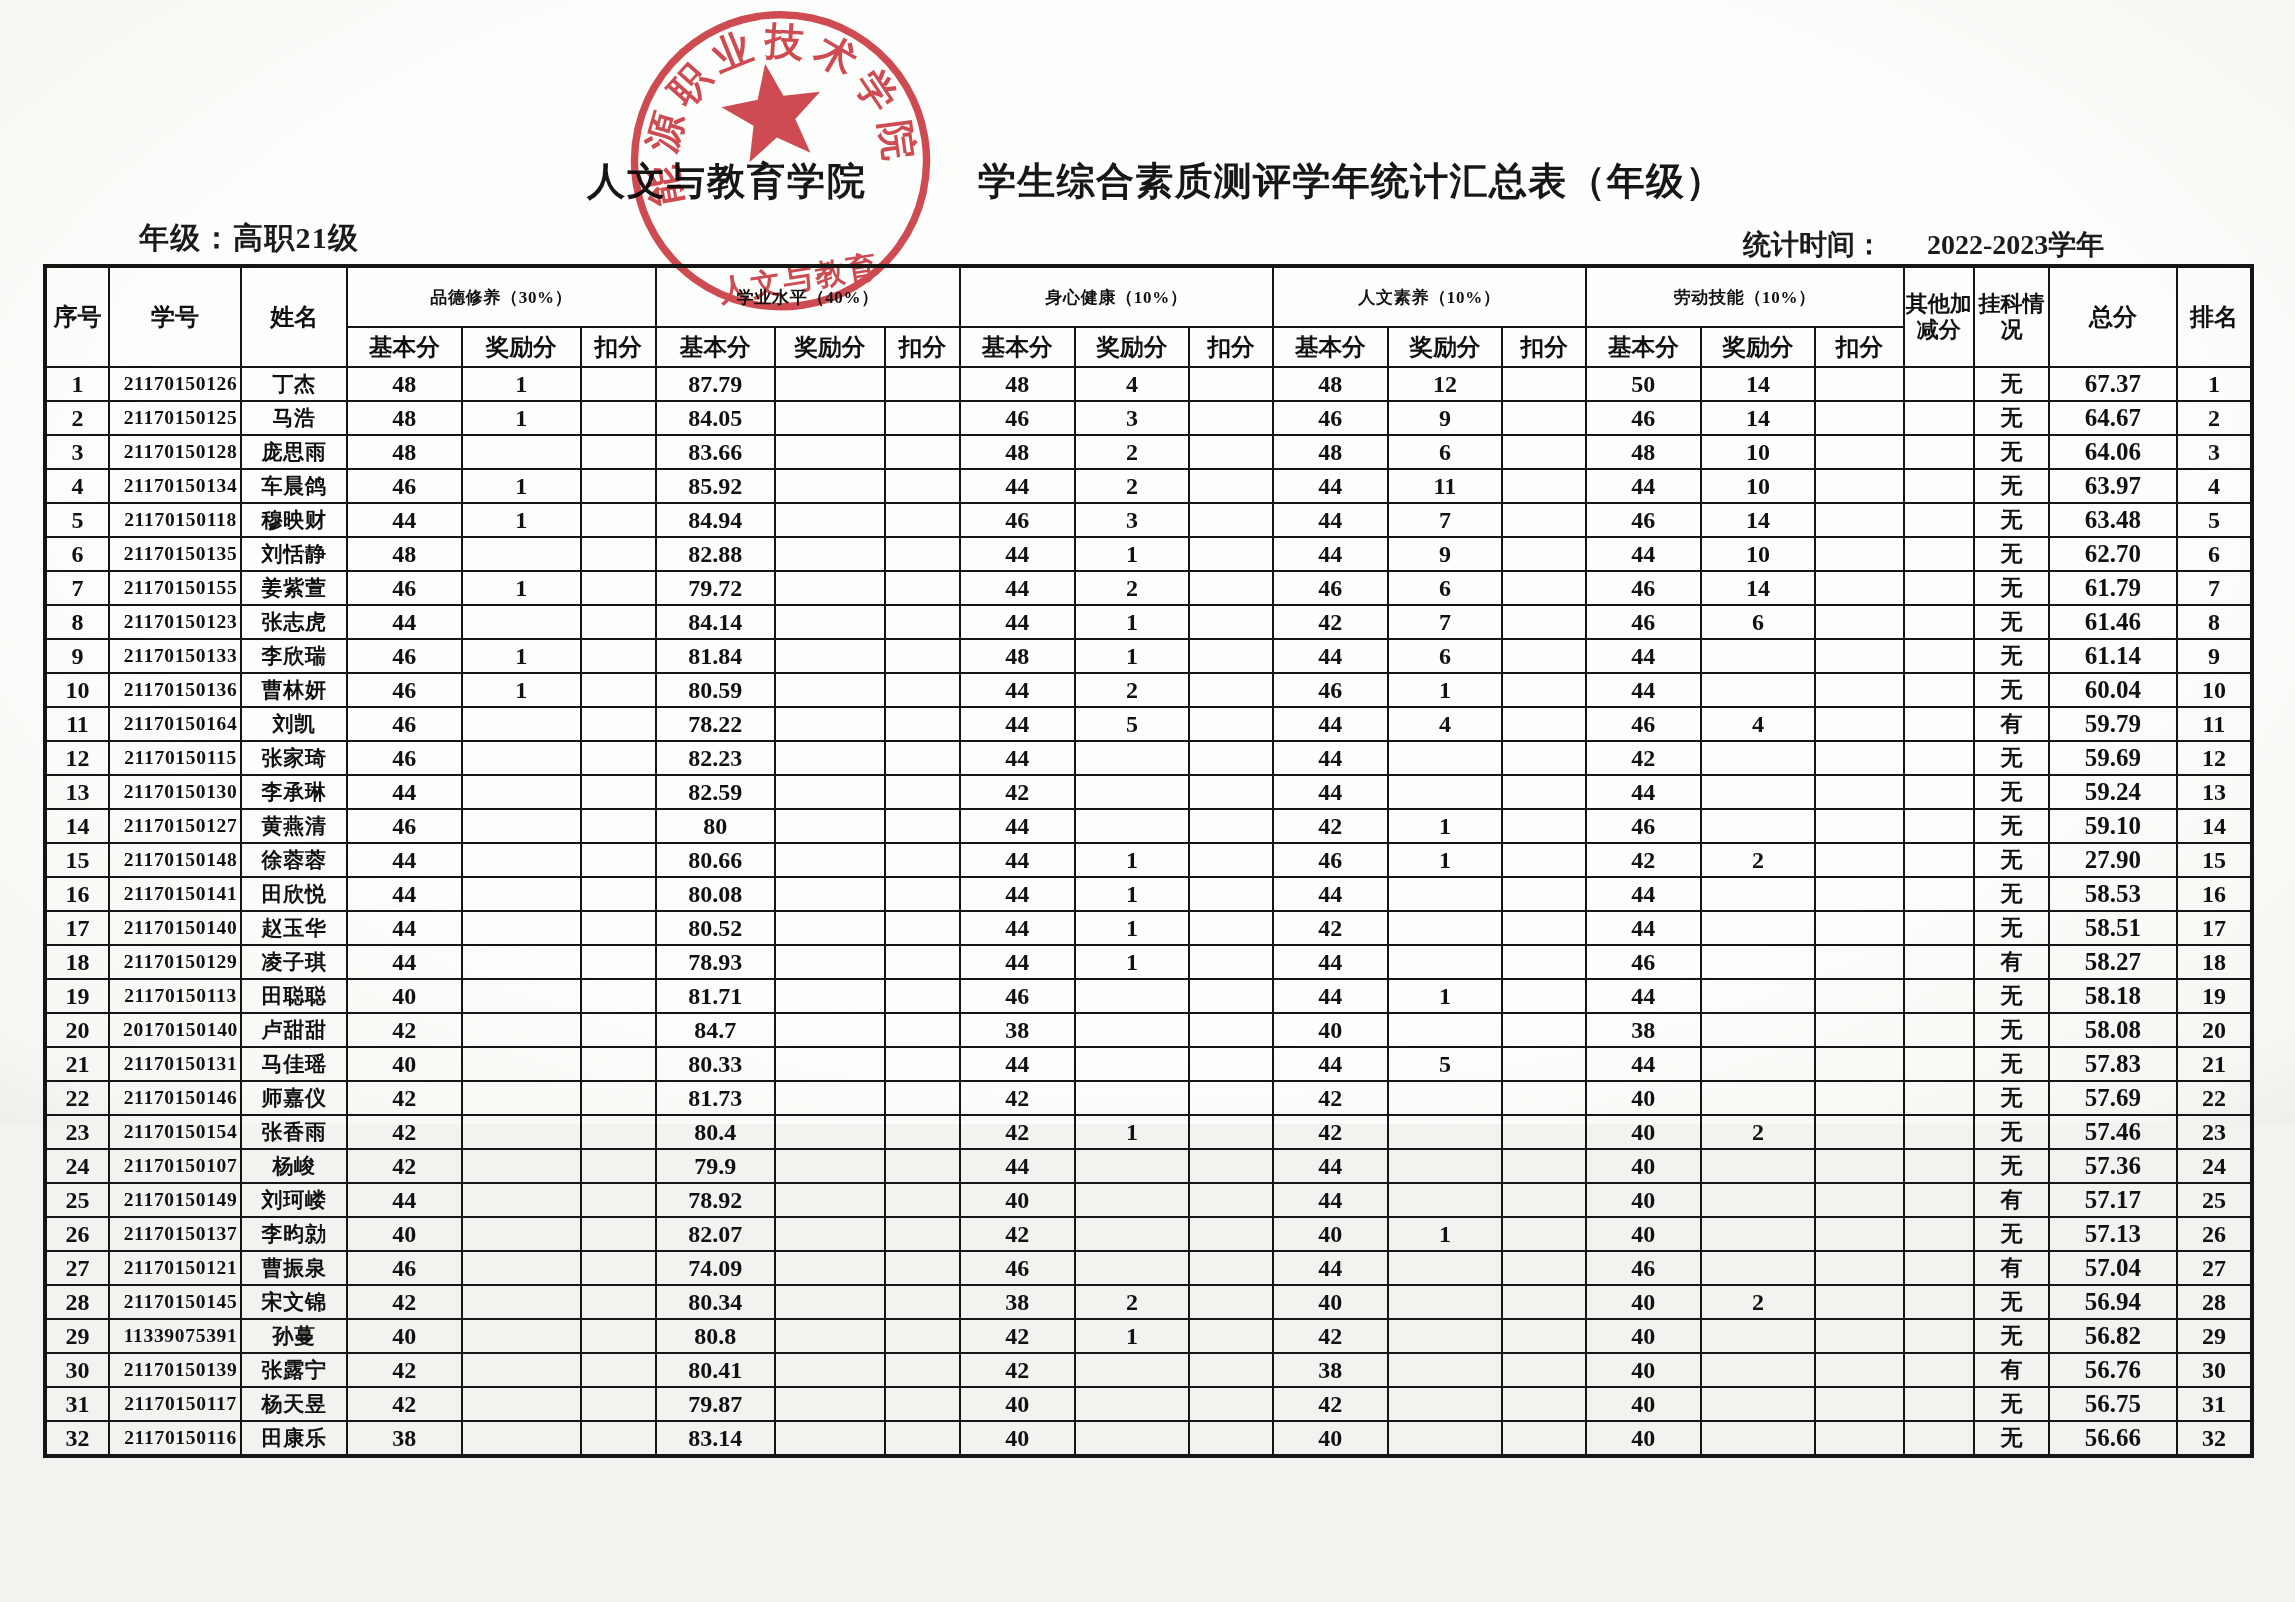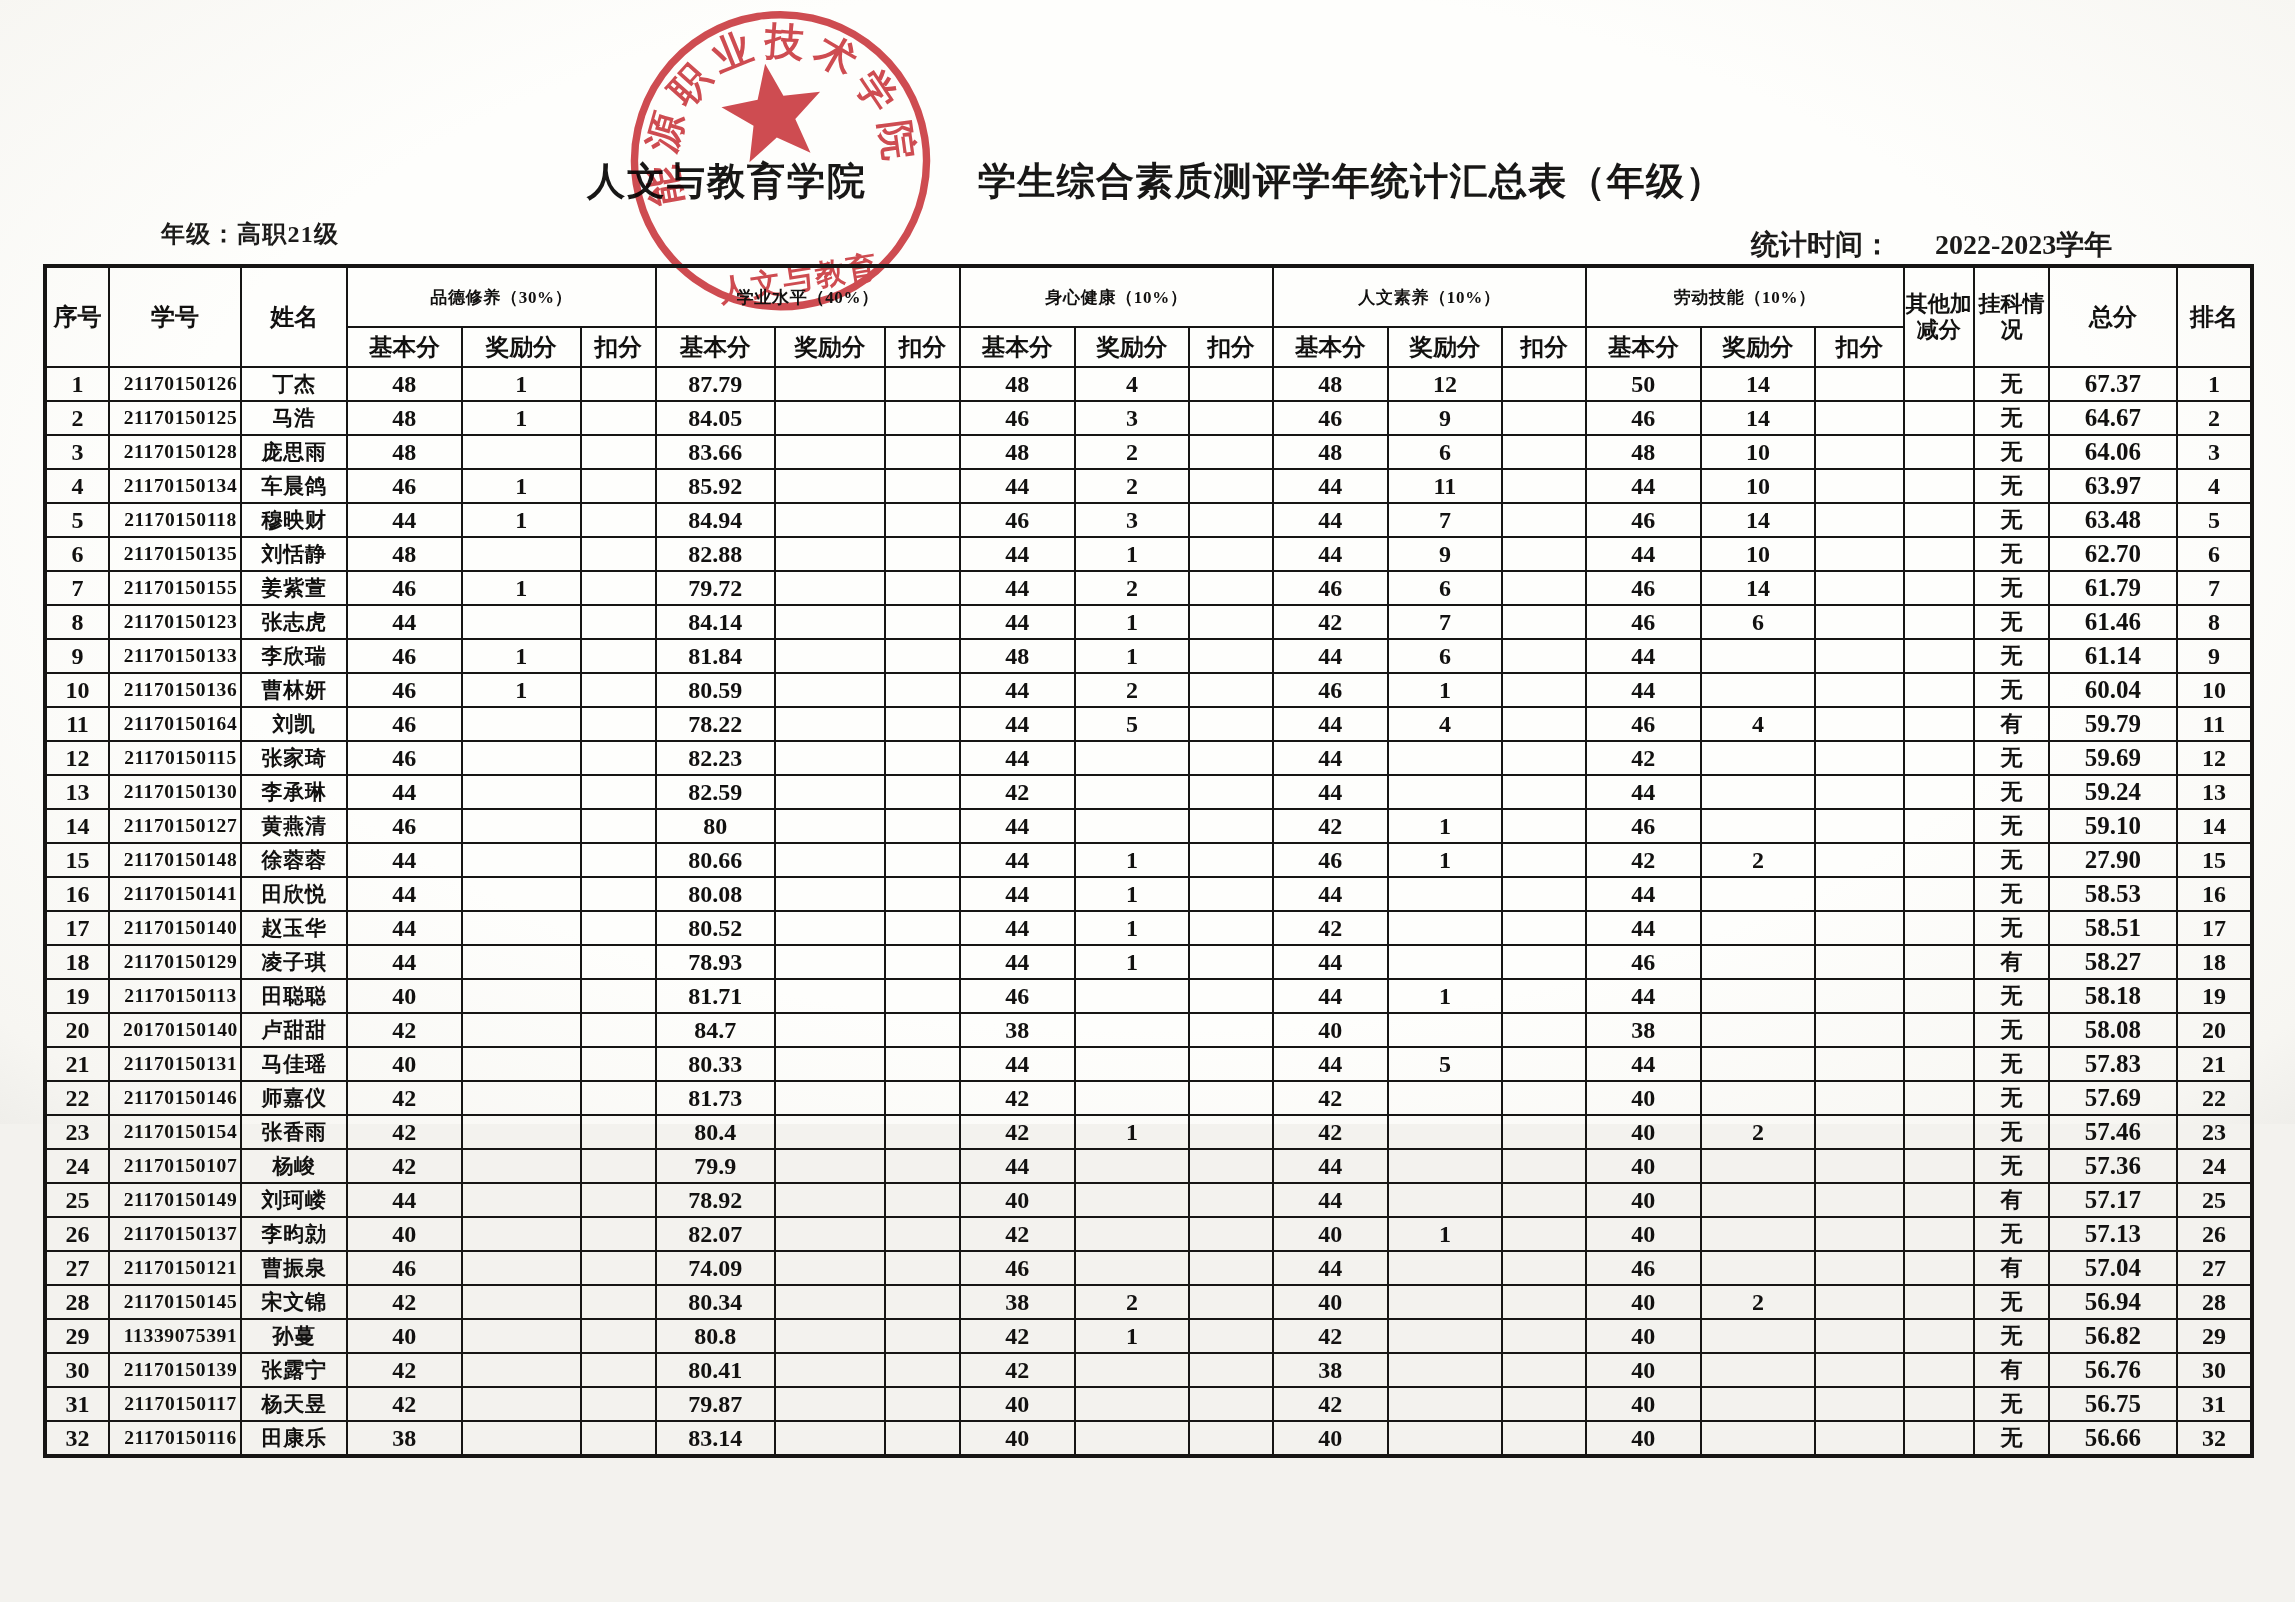--- a/index.html
+++ b/index.html
@@ -17,25 +17,25 @@
   .title-college{
     position:absolute;left:587px;top:156px;
     font-size:38px;font-weight:bold;color:#181716;letter-spacing:2px;white-space:nowrap;
   }
   .title-main{
     position:absolute;left:978px;top:156px;
     font-size:38px;font-weight:bold;color:#181716;letter-spacing:1.3px;white-space:nowrap;text-align:right;
   }
   .grade-line{
     position:absolute;left:139px;top:218px;
-    font-size:24px;font-weight:bold;color:#1c1b1a;letter-spacing:1.3px;white-space:nowrap;margin-left:22px;
+    font-size:30px;font-weight:bold;color:#1c1b1a;letter-spacing:1.3px;white-space:nowrap;
   }
   .stat-line{
     position:absolute;left:1743px;top:226px;
-    font-size:28px;font-weight:bold;color:#1c1b1a;white-space:nowrap;margin-left:8px;
+    font-size:28px;font-weight:bold;color:#1c1b1a;white-space:nowrap;
   }
   .stat-line .stat-value{margin-left:44px;}
   .stamp{
     position:absolute;left:621px;top:-1.3px;width:319px;height:341px;
     mix-blend-mode:multiply;opacity:.82;
     pointer-events:none;
   }
   table.score-table{
     position:absolute;left:43px;top:264px;
     width:2211px;

